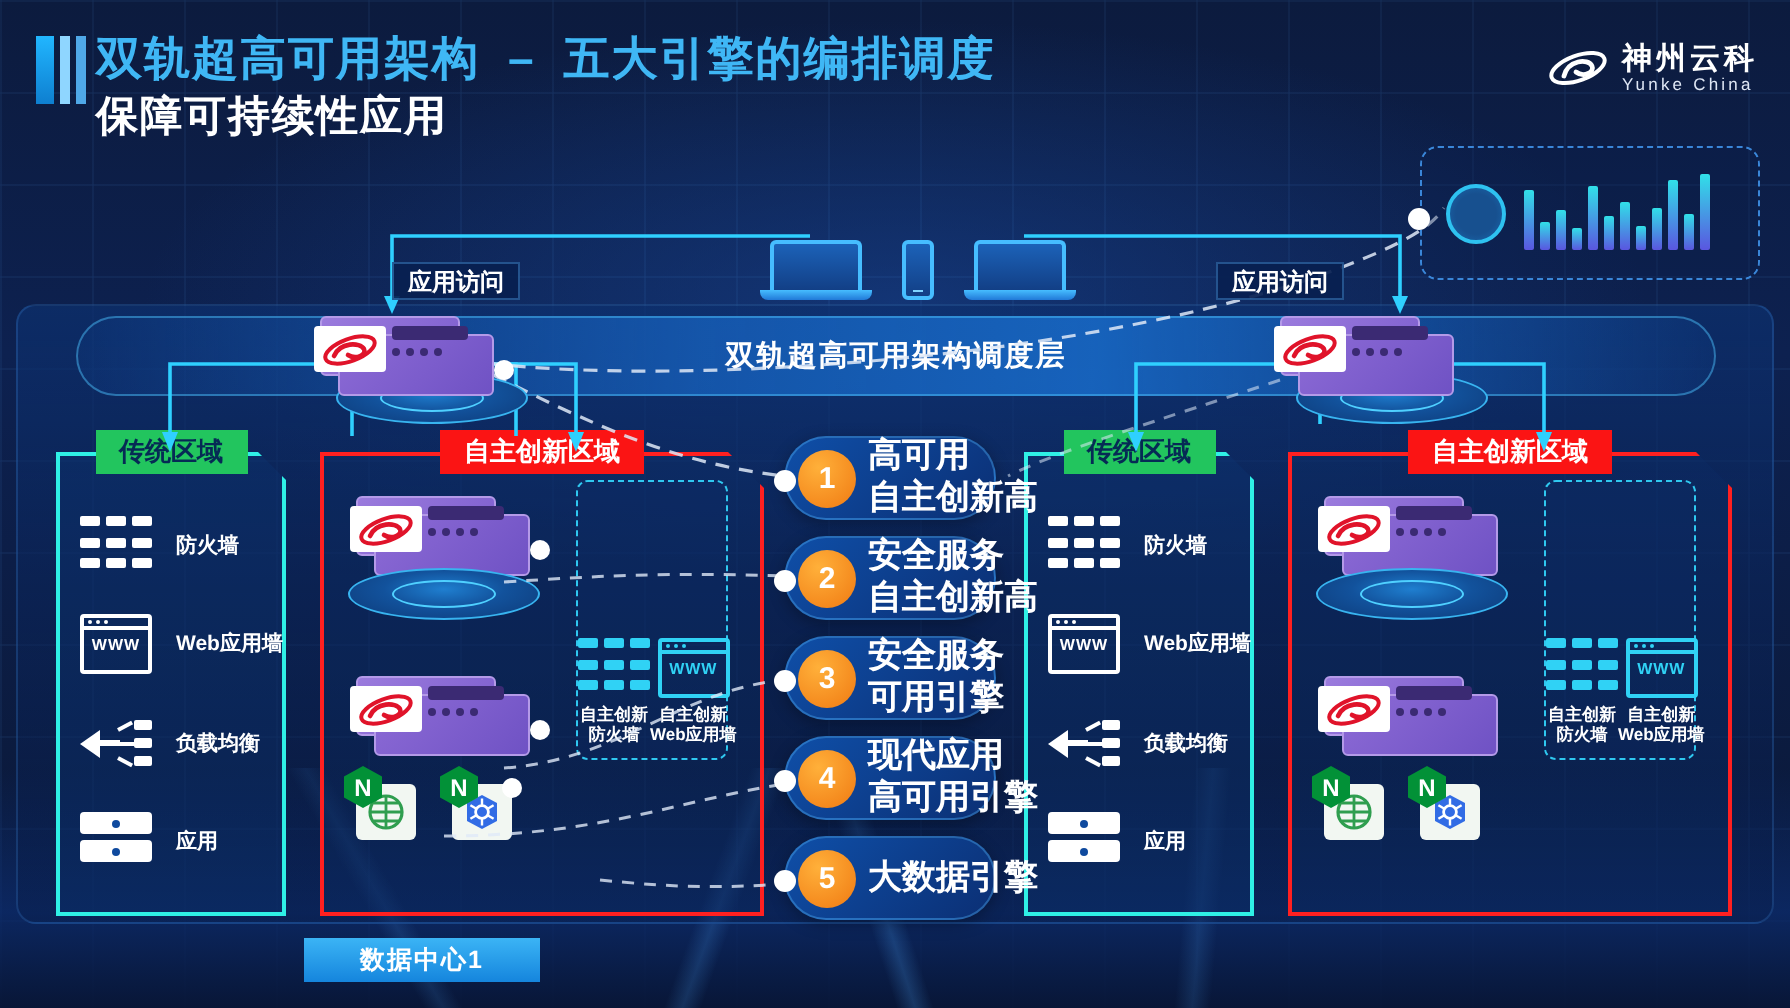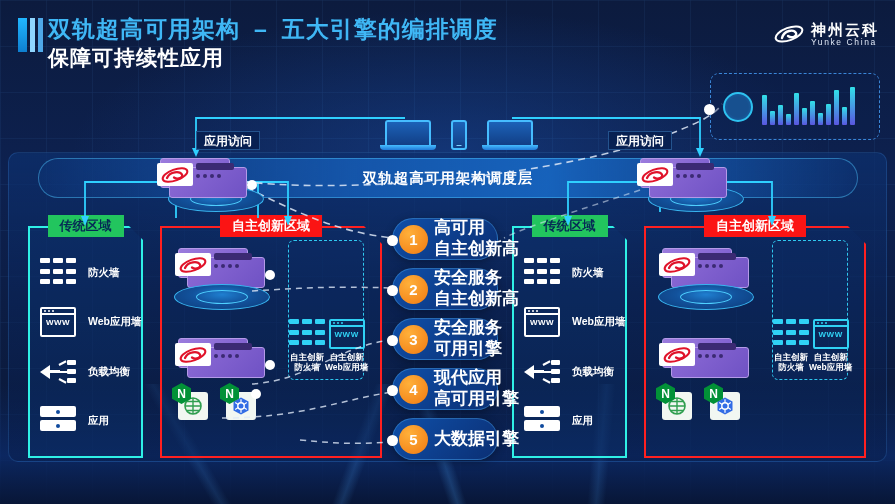--- a/index.html
+++ b/index.html
@@ -727,13 +727,14 @@
       </div>
       <div class="engine">
         <span class="dot"></span>
         <div class="num">5</div>
         <div class="etxt">
           <div>大数据引擎</div>
         </div>
       </div>
     </div>
 
+  <div class="dc-label one">数据中心1</div>
 </div>
 
 </body></html>

